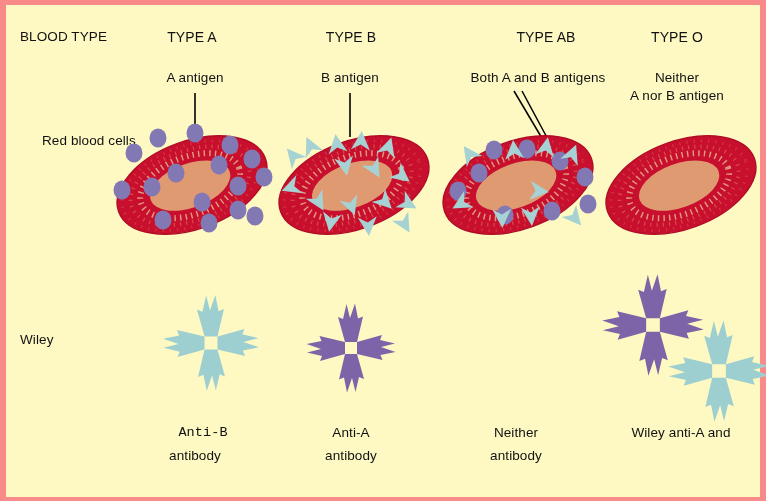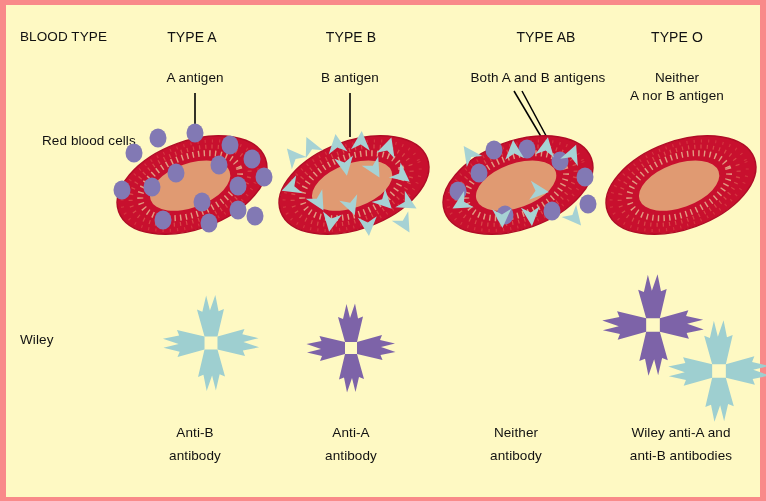--- a/index.html
+++ b/index.html
@@ -53,31 +53,30 @@
     <div class="txt ctr col-head" style="left:345px;top:24px;">TYPE B</div>
     <div class="txt ctr col-head" style="left:540px;top:24px;">TYPE AB</div>
     <div class="txt ctr col-head" style="left:671px;top:24px;">TYPE O</div>
 
     <div class="txt ctr" style="left:189px;top:65px;">A antigen</div>
     <div class="txt ctr" style="left:344px;top:65px;">B antigen</div>
     <div class="txt ctr" style="left:532px;top:65px;">Both A and B antigens</div>
     <div class="txt ctr" style="left:671px;top:65px;">Neither</div>
     <div class="txt ctr" style="left:671px;top:83px;">A nor B antigen</div>
 
-    <div class="txt ctr caption" style="left:189px;top:420px;">Anti-B</div>
+    <div class="txt ctr caption" style="left:197px;top:420px;font-family:Liberation Mono, monospace;">Anti-B</div>
     <div class="txt ctr caption" style="left:189px;top:443px;">antibody</div>
 
     <div class="txt ctr caption" style="left:345px;top:420px;">Anti-A</div>
     <div class="txt ctr caption" style="left:345px;top:443px;">antibody</div>
 
     <div class="txt ctr caption" style="left:510px;top:420px;">Neither</div>
     <div class="txt ctr caption" style="left:510px;top:443px;">antibody</div>
 
     <div class="txt ctr caption" style="left:675px;top:420px;">Wiley anti-A and</div>
-    <div class="txt ctr caption" style="left:675px;top:443px;">anti-B antibodies</div>
 
 
     <svg class="art" width="754" height="492" viewBox="0 0 754 492">
       <defs>
 
         <g id="rbc">
           <ellipse cx="0" cy="0" rx="78" ry="44" fill="#c8102e"></ellipse>
           <ellipse cx="0" cy="0" rx="78" ry="44" fill="none" stroke="#b00c26" stroke-width="1.5"></ellipse>
           <ellipse cx="-2" cy="0" rx="42" ry="22" fill="#e09a72"></ellipse>
           <ellipse cx="-2" cy="0" rx="52" ry="29" fill="none" stroke="#e6b48f" stroke-width="6" stroke-dasharray="1.4 4.2" opacity="0.85"></ellipse>

